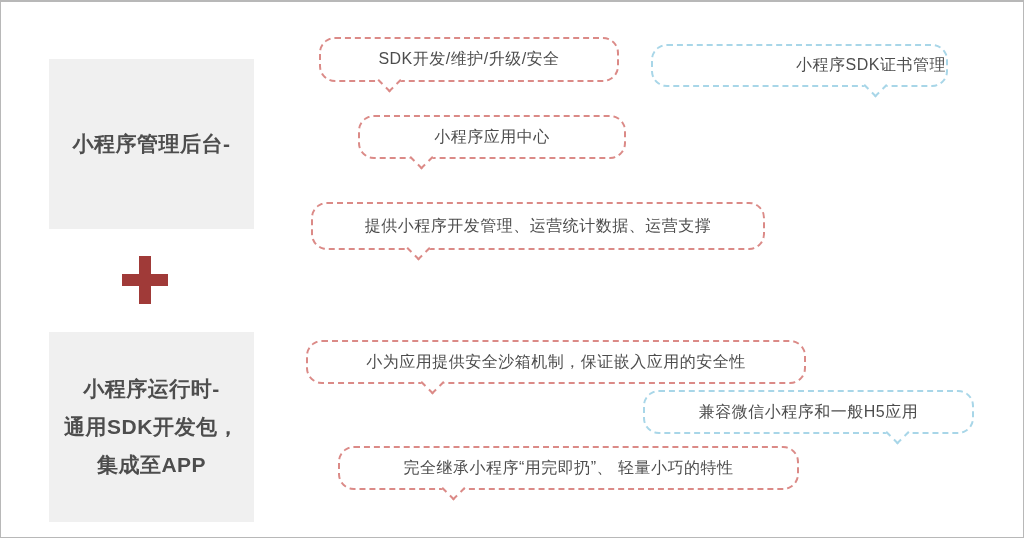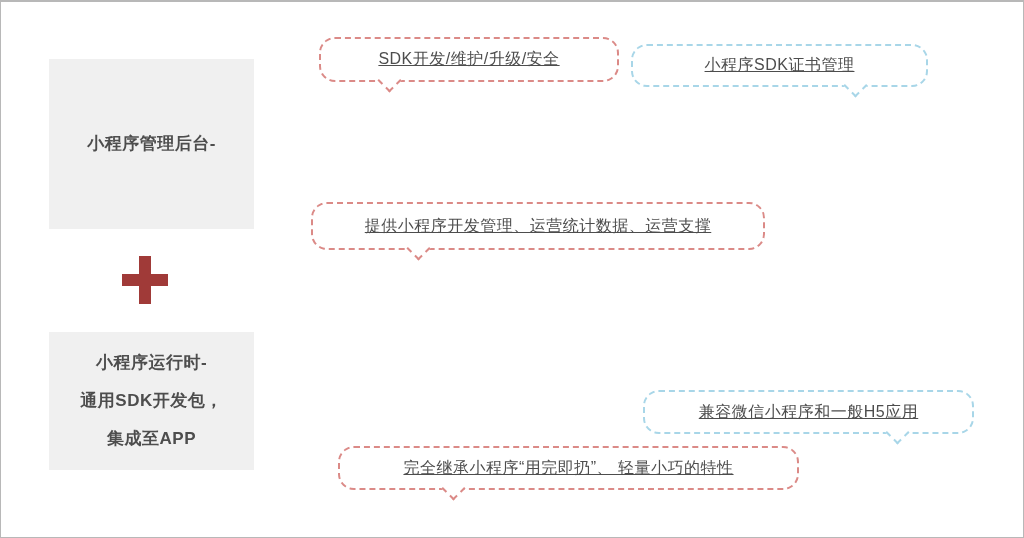--- a/index.html
+++ b/index.html
@@ -7,47 +7,47 @@
     position:relative; width:1024px; height:538px; box-sizing:border-box;
     background:#ffffff; overflow:hidden;
     border:1px solid #b8b8b8; border-top-width:2px;
     font-family:"Liberation Sans","DejaVu Sans",sans-serif;
   }
 
   
   .box {
     position:absolute; left:48px; width:205px; background:var(--boxbg);
     display:flex; flex-direction:column; justify-content:center;
-    text-align:center; font-weight:bold; font-size:17px;
+    text-align:center; font-weight:bold; font-size:21px;
     color:var(--text); line-height:38px; letter-spacing:0.5px;
   }
   .box1 { top:57px; height:170px; }
-  .box2 { top:330px; height:138px; }
+  .box2 { top:330px; height:190px; }
 
   
   .plus { position:absolute; left:121px; top:254px; width:46px; height:48px; }
   .plus::before { content:""; position:absolute; left:0; top:18px; width:46px; height:12px; background:var(--plus); }
   .plus::after  { content:""; position:absolute; left:17px; top:0; width:12px; height:48px; background:var(--plus); }
 
   
   .bubble {
     position:absolute; background:#fff; box-sizing:border-box;
     border:2px dashed var(--red); border-radius:16px;
     display:flex; align-items:center; justify-content:center;
-    font-size:16px; color:var(--text); letter-spacing:0.5px; white-space:nowrap;text-decoration:underline;
+    font-size:16px; color:var(--text); letter-spacing:0.5px; white-space:nowrap;
   }
   .bubble.blue { border-color:var(--blue); }
   .tail {
     position:absolute; bottom:-9px; width:15px; height:15px; background:#fff;
     border-right-width:2px; border-right-style:dashed; border-right-color:inherit;
     border-bottom-width:2px; border-bottom-style:dashed; border-bottom-color:inherit;
     transform:rotate(45deg);
   }
   .b1 { left:318px; top:35px;  width:300px; height:45px; }  .b1 .tail { left:60px; }
-  .b2 { left:630px; top:42px;  width:297px; height:43px; }  .b2 .tail { right:62px; }
+  .b2 { left:650px; top:42px;  width:297px; height:43px;justify-content:flex-end; }  .b2 .tail { right:62px; }
   .b3 { left:357px; top:113px; width:268px; height:44px; }  .b3 .tail { left:53px; }
   .b4 { left:640px; top:135px; width:272px; height:45px; }  .b4 .tail { right:56px; }
   .b5 { left:310px; top:200px; width:454px; height:48px; }  .b5 .tail { left:97px; }
   .b6 { left:305px; top:338px; width:500px; height:44px; }  .b6 .tail { left:116px; }
   .b7 { left:642px; top:388px; width:331px; height:44px;align-items:center; }  .b7 .tail { right:66px; }
   .b8 { left:337px; top:444px; width:461px; height:44px; }  .b8 .tail { left:105px; }
 </style>
 </head>
 <body>
 
@@ -68,27 +68,35 @@
   <div class="bubble red b1">
     <span>SDK开发/维护/升级/安全</span>
     <span class="tail"></span>
   </div>
 
   <div class="bubble blue b2">
     <span>小程序SDK证书管理</span>
     <span class="tail"></span>
   </div>
 
+  <div class="bubble red b3">
+    <span>小程序应用中心</span>
+    <span class="tail"></span>
+  </div>
 
 
   <div class="bubble red b5">
     <span>提供小程序开发管理、运营统计数据、运营支撑</span>
     <span class="tail"></span>
   </div>
 
+  <div class="bubble red b6">
+    <span>小为应用提供安全沙箱机制，保证嵌入应用的安全性</span>
+    <span class="tail"></span>
+  </div>
 
   <div class="bubble blue b7">
     <span>兼容微信小程序和一般H5应用</span>
     <span class="tail"></span>
   </div>
 
   <div class="bubble red b8">
     <span>完全继承小程序“用完即扔”、 轻量小巧的特性</span>
     <span class="tail"></span>
   </div>

